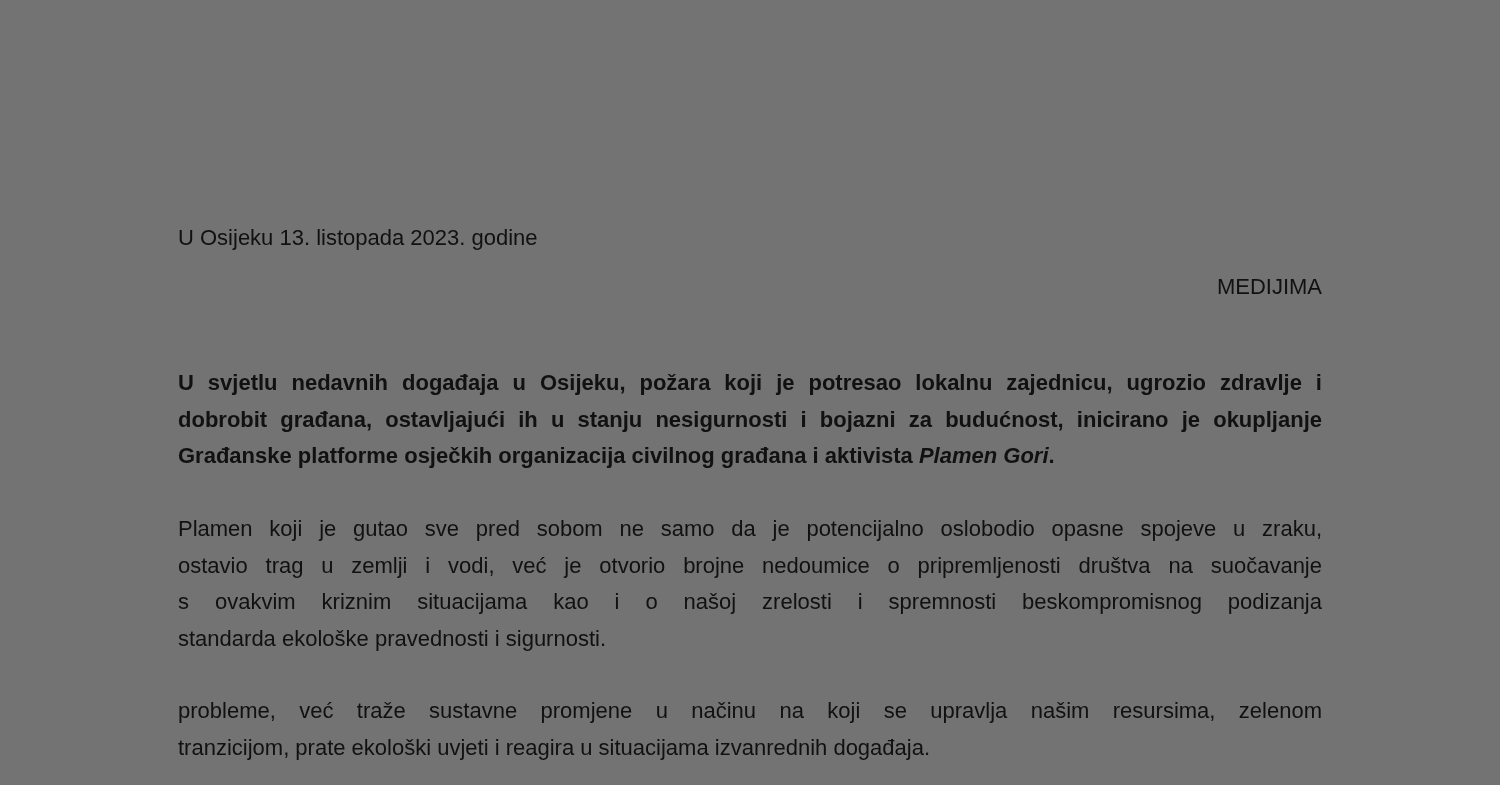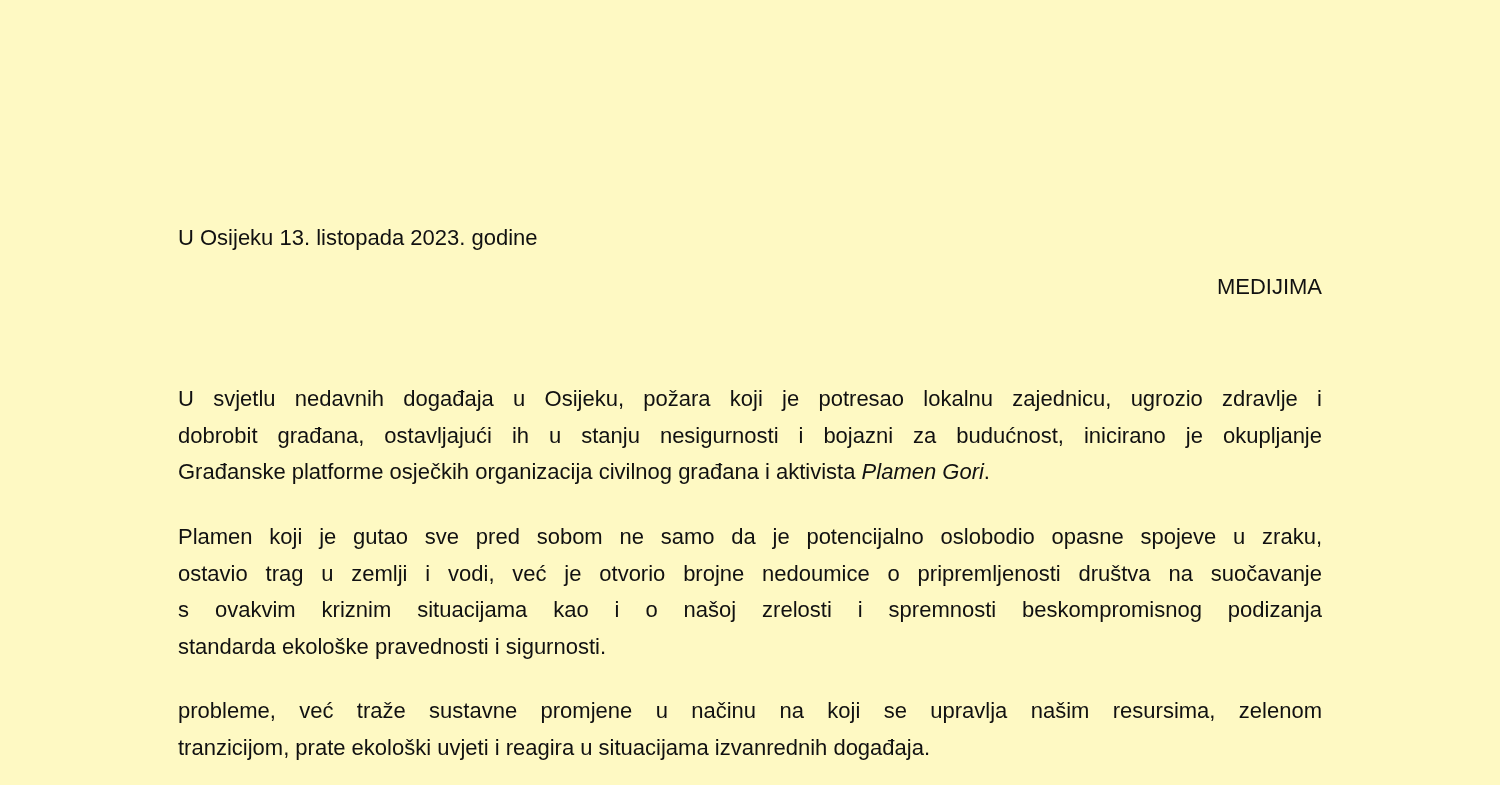--- a/index.html
+++ b/index.html
@@ -4,21 +4,21 @@
 <style>
   html, body {
     margin: 0;
     padding: 0;
     background: #ffffff;
   }
   .page {
     position: relative;
     width: 1500px;
     height: 785px;
-    background: #fef9c3;
+    background: #737373;
     overflow: hidden;
     font-family: "Liberation Sans", "DejaVu Sans", sans-serif;
     color: #111111;
   }
   .content {
     position: absolute;
     left: 178px;
     top: 220px;
     width: 1144px;
     font-size: 22px;
@@ -30,24 +30,25 @@
   }
   .addressee {
     margin-top: 12px;
     text-align: right;
     white-space: nowrap;
   }
   .para {
     margin-top: 0;
   }
   .para-first {
-    margin-top: 76px;
+    margin-top: 60px;
+    font-weight: bold;
   }
   .para + .para {
-    margin-top: 28px;
+    margin-top: 36px;
   }
   
   .jline {
     text-align: justify;
     text-align-last: justify;
     -moz-text-align-last: justify;
   }
   
   .lline {
     text-align: left;

